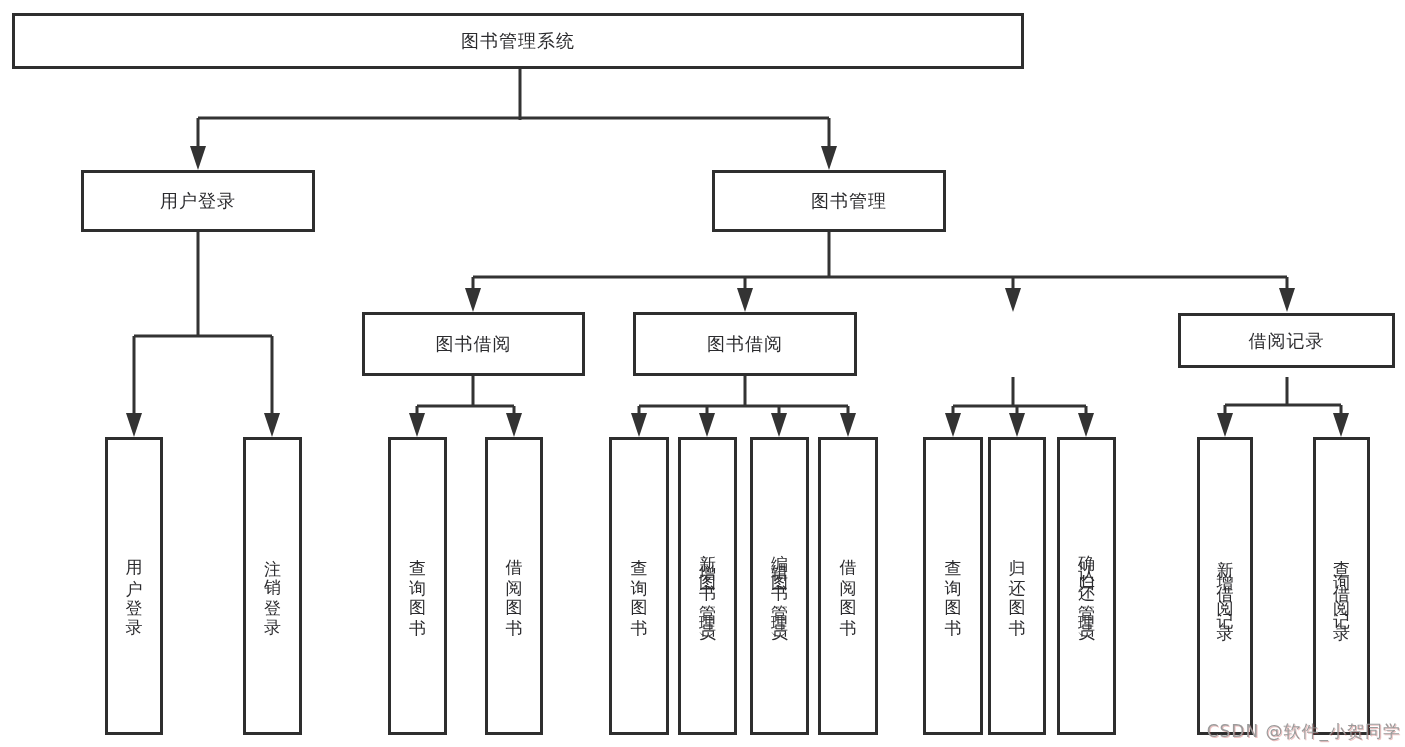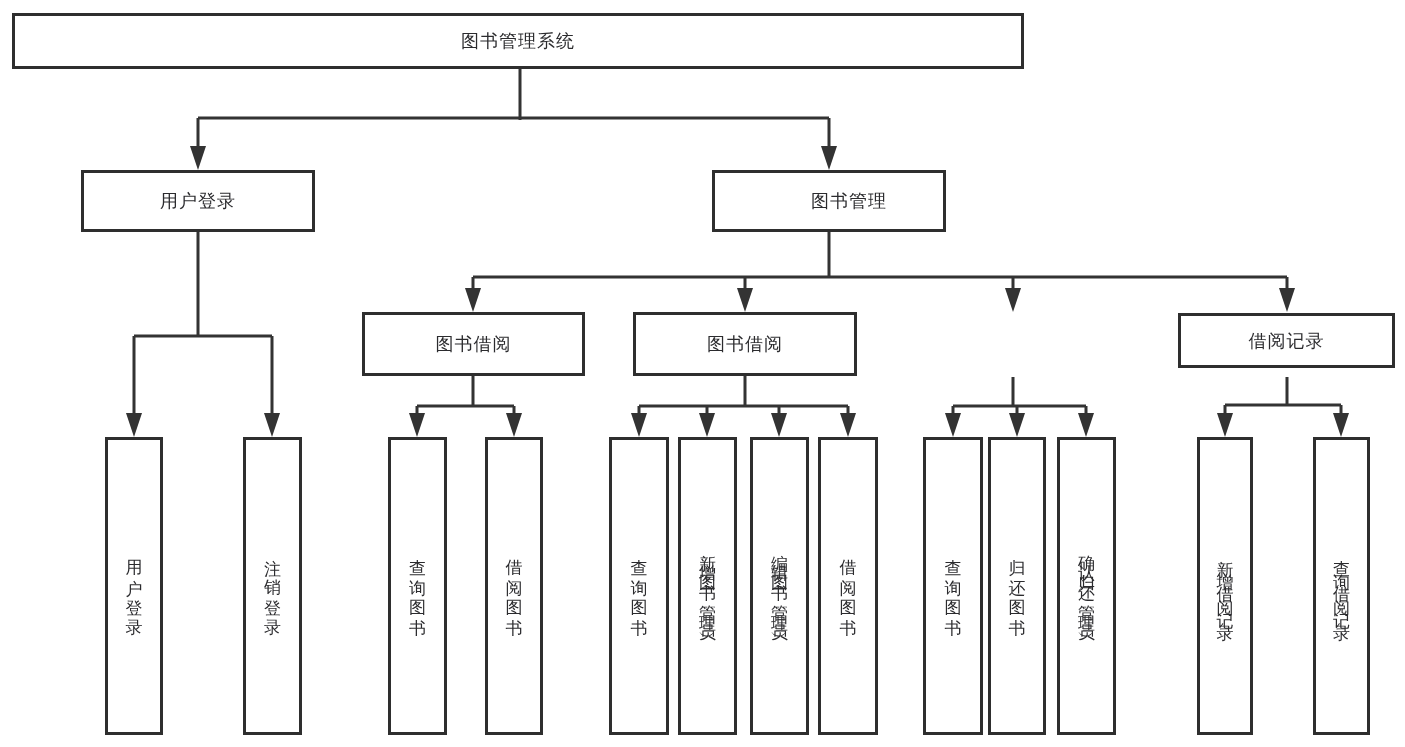--- a/index.html
+++ b/index.html
@@ -155,14 +155,15 @@
     <span>确认归还（管理员）</span>
   </div>
 
   <div class="box v ls-mid" style="left:1197px; top:437px; width:56px; height:298px;">
     <span>新增借阅记录</span>
   </div>
   <div class="box v ls-mid" style="left:1313px; top:437px; width:57px; height:298px;">
     <span>查询借阅记录</span>
   </div>
 
+  <div class="watermark">CSDN @软件_小贺同学</div>
 
 </div>
 
 </body></html>

